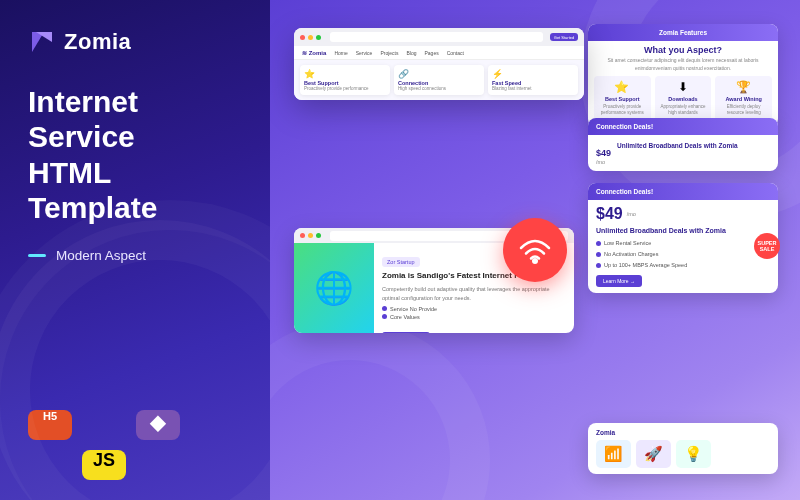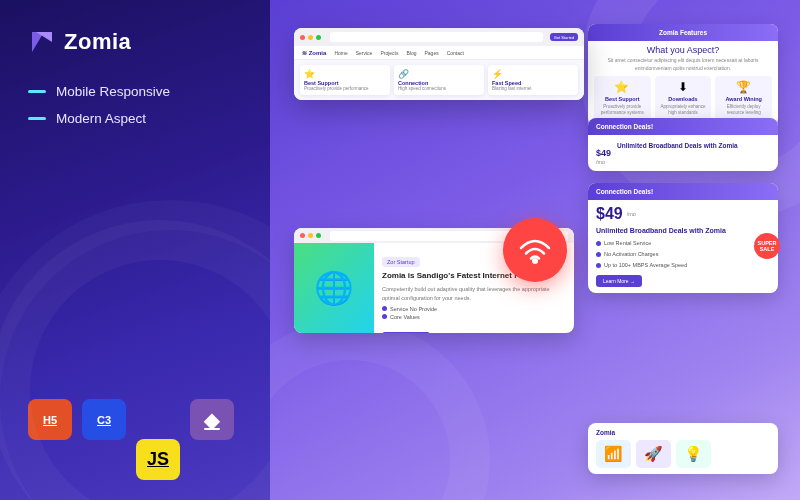--- a/index.html
+++ b/index.html
@@ -97,28 +97,26 @@
     }
 
     .tech-badges {
       display: flex;
       gap: 10px;
       margin-top: auto;
       padding-top: 10px;
     }
     .badge {
       width: 44px;
-      height: 41px;
+      height: 30px;
       border-radius: 8px;
       display: flex;
-      align-items: center;
       justify-content: center;
       font-size: 20px;
       font-weight: 900;
-      text-decoration: underline;
     }
     .badge-html { background: #e34f26; color: #fff; font-size: 13px; }
     .badge-css  { background: #264de4; color: #fff; font-size: 13px; }
     .badge-js   { background: #f7df1e; color: #000; font-size: 18px; font-weight: 800; margin-top: 40px; }
     .badge-bs   { background: #7952b3; color: #fff; font-size: 18px; }
 
     
     .right-panel {
       flex: 1;
       height: 500px;
@@ -517,21 +515,21 @@
     .trc-header {
       background: linear-gradient(90deg, #5b3fd4, #8b6ef5);
       padding: 5px 8px;
       font-size: 6.5px;
       font-weight: 700;
       color: #fff;
       text-align: center;
     }
     .trc-subtitle {
       font-size: 9px;
-      font-weight: 400;
+      font-weight: 700;
       text-align: center;
       color: #2d1b8e;
       padding: 4px 6px 0;
     }
     .trc-desc {
       font-size: 5px;
       color: #888;
       text-align: center;
       padding: 2px 8px 4px;
       line-height: 1.5;
@@ -570,38 +568,35 @@
 
 <div class="left-panel">
   <div class="logo-area">
     <svg class="logo-icon" viewBox="0 0 28 28" fill="none" xmlns="http://www.w3.org/2000/svg">
       <polygon points="4,4 16,4 4,24" fill="#7c5ce7"></polygon>
       <polygon points="8,4 24,4 24,14" fill="#a78bfa"></polygon>
     </svg>
     <span class="logo-text">Zomia</span>
   </div>
 
+  <h1 class="main-title">
+    <span>Internet Service</span><br>
+    <span>HTML Template</span>
+  </h1>
 
   <ul class="features-list">
-    <li class="feature-item">
-      <div class="feature-dash"></div>
-      <span>Mobile Responsive</span>
-    </li>
     <li class="feature-item">
       <div class="feature-dash"></div>
       <span>Modern Aspect</span>
     </li>
   </ul>
 
   <div class="tech-badges">
     <div class="badge badge-html">
       <span style="font-size:11px;font-weight:900;">H5</span>
-    </div>
-    <div class="badge badge-css">
-      <span style="font-size:11px;font-weight:900;">C3</span>
     </div>
     <div class="badge badge-js">
       <span>JS</span>
     </div>
     <div class="badge badge-bs">
       <span style="font-size:20px;">◆</span>
     </div>
   </div>
 </div>
 

